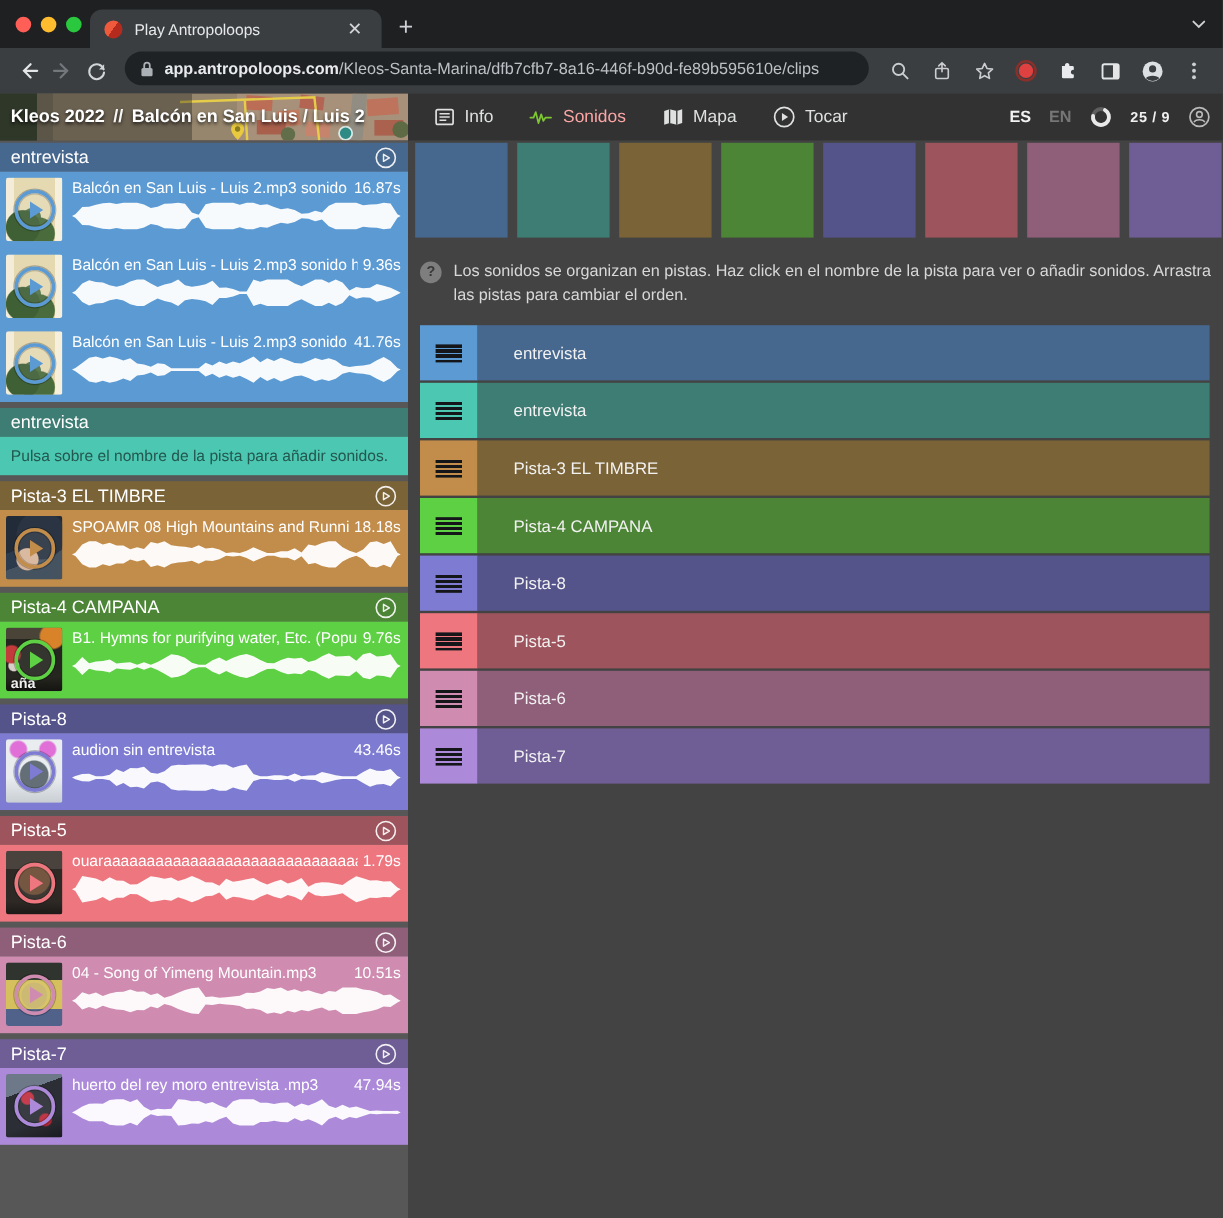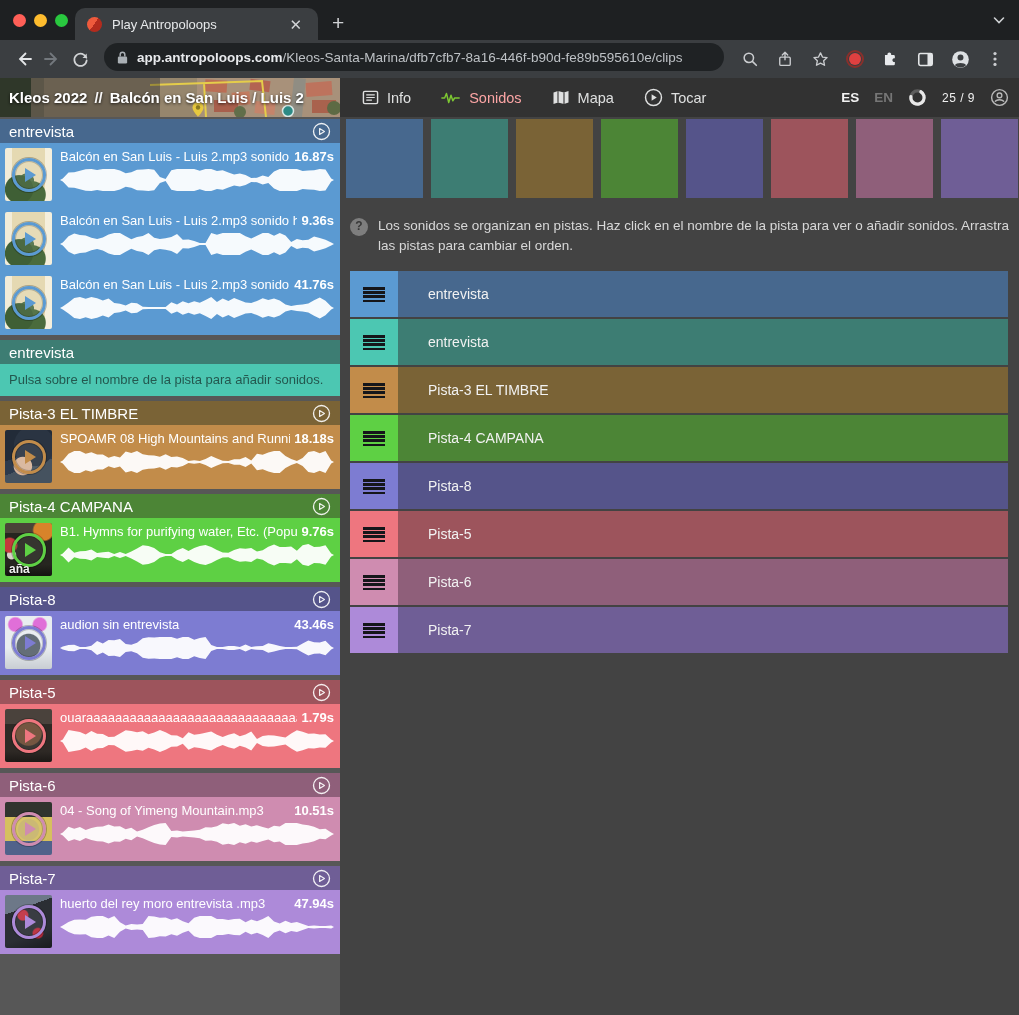--- a/index.html
+++ b/index.html
@@ -37,21 +37,21 @@
   .crumb { position:absolute; left:9px; top:0; height:39px; display:flex; align-items:center;
            gap:7px; font-size:15px; font-weight:700; color:#fff; white-space:nowrap;
            text-shadow:0 1px 3px rgba(0,0,0,.75); z-index:2; }
   .appnav { display:flex; align-items:center; gap:30px; margin-left:22px; }
   .navitem { display:flex; align-items:center; gap:8px; font-size:14.5px; color:#dfe0e0; }
   .navitem.active { color:#fca5a5; }
   .hdr-right { position:absolute; right:10px; top:0; height:39px; display:flex;
                align-items:center; gap:15px; }
   .lang-on { color:#f2f2f2; font-size:13.5px; font-weight:700; }
   .lang-off { color:#767676; font-size:13.5px; font-weight:700; }
-  .counter { color:#f0f0f0; font-size:12px; font-weight:400; letter-spacing:.5px; }
+  .counter { color:#f0f0f0; font-size:12px; font-weight:700; letter-spacing:.5px; }
 
   
   .content { display:flex; height:898px; }
   .sidebar { width:340px; flex:none; background:#575757; padding-top:2px; overflow:hidden; }
   .section { margin-bottom:5px; }
   .sec-header { height:24px; display:flex; align-items:center; padding:0 9px; color:#fff;
                 font-size:15px; }
   .sec-name { flex:1; white-space:nowrap; overflow:hidden; }
   .sec-empty { padding:8px 9px; font-size:13px; color:#23584f; line-height:16px; }
   .clip { height:64px; display:flex; padding:5px 6px 5px 5px; }
@@ -60,21 +60,21 @@
          border-radius:50%; border:3px solid #fff; display:flex; align-items:center;
          justify-content:center; box-shadow:0 0 0 1px rgba(0,0,0,.25), inset 0 0 0 1px rgba(0,0,0,.2); }
   .pov i { display:block; width:0; height:0; border-style:solid; border-width:7px 0 7px 11px;
            border-color:transparent; margin-left:3px; }
   .thumb .cap { position:absolute; left:4px; bottom:0; font-size:12px; font-weight:700; color:#efefef;
                 text-shadow:0 1px 2px #000; z-index:2; }
   .clip-right { flex:1; min-width:0; margin-left:8px; padding-top:1px; display:flex;
                 flex-direction:column; }
   .trow { display:flex; align-items:baseline; font-size:13px; color:#fff; }
   .ctitle { flex:1; white-space:nowrap; overflow:hidden; min-width:0; }
-  .cdur { margin-left:4px; flex:none;font-weight:bold; }
+  .cdur { margin-left:4px; flex:none; }
   .wave { width:100%; height:26px; margin-top:3px; }
 
   .main { flex:1; background:#434343; padding:2px 0 0 6px; overflow:hidden; }
   .swatches { display:flex; gap:8px; }
   .swatch { width:77px; height:79px; flex:none; }
   .help { display:flex; gap:10px; margin:18px 6px 0 4px; color:#d8d8d8; font-size:13.5px;
           line-height:1.45; max-width:660px; }
   .qmark { width:18px; height:18px; border-radius:50%; background:#7e7e7e; color:#383838;
            font-size:12px; font-weight:700; display:flex; align-items:center; justify-content:center;
            flex:none; margin-top:2px; }

